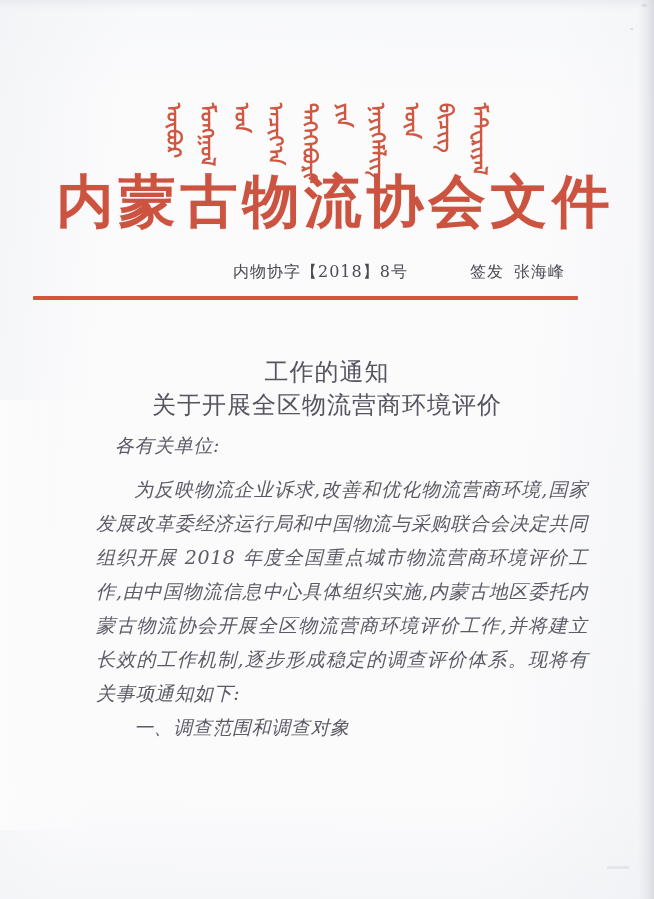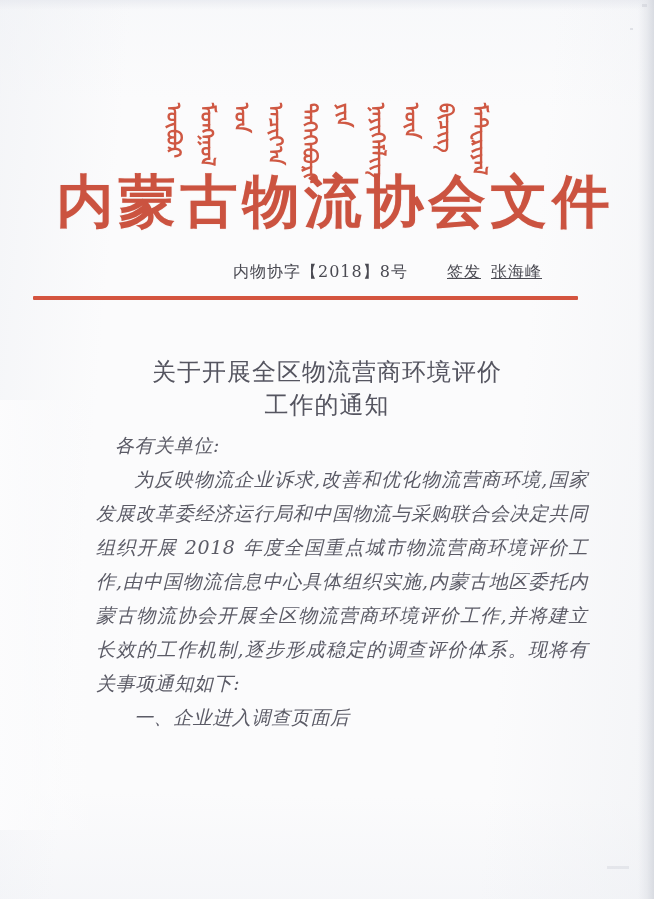--- a/index.html
+++ b/index.html
@@ -106,24 +106,23 @@
     padding-left: 19px;
   }
   .docnum {
     position: absolute;
     left: 233px;
     top: 0;
     white-space: nowrap;
   }
   .signer {
     position: absolute;
-    left: 447px;
+    left: 470px;
     top: 0;
     white-space: nowrap;
-    text-decoration: underline;
   }
   .signer .signer-label { margin-right: 10px; }
 
   
   .red-rule {
     position: absolute;
     left: 33px;
     top: 296px;
     width: 545px;
     height: 4px;
@@ -157,21 +156,21 @@
     font-size: 19px;
     line-height: 34px;
     letter-spacing: 0.6px;
     font-style: italic;
   }
   .body-text p {
     margin: 0;
     text-align: justify;
     text-justify: inter-character;
   }
-  .body-text p.indent { text-indent: 2em; }
+  .body-text p.indent { text-indent: 2em; margin-top: 10px; }
   .body-text p.salutation { text-indent: 1em; }
   .body-text p.section-head { text-indent: 2em; }
 
   
   .gutter-fade {
     position: absolute;
     left: 0;
     top: 400px;
     width: 100px;
     height: 430px;
@@ -199,25 +198,25 @@
   <div class="docnum-row">
     <span class="docnum">内物协字【2018】8号</span>
     <span class="signer">
       <span class="signer-label">签发</span><span class="signer-name">张海峰</span>
     </span>
   </div>
 
   <div class="red-rule"></div>
 
   <div class="doc-title">
+    <span class="title-line">工作的通知</span>
     <span class="title-line">关于开展全区物流营商环境评价</span>
-    <span class="title-line">工作的通知</span>
   </div>
 
   <div class="body-text">
     <p class="salutation">各有关单位:</p>
     <p class="indent">为反映物流企业诉求,改善和优化物流营商环境,国家发展改革委经济运行局和中国物流与采购联合会决定共同组织开展 2018 年度全国重点城市物流营商环境评价工作,由中国物流信息中心具体组织实施,内蒙古地区委托内蒙古物流协会开展全区物流营商环境评价工作,并将建立长效的工作机制,逐步形成稳定的调查评价体系。现将有关事项通知如下:</p>
-    <p class="section-head">一、企业进入调查页面后</p>
+    <p class="section-head">一、调查范围和调查对象</p>
   </div>
 
   <div class="gutter-fade"></div>
 
 </div>
 
 </body></html>

